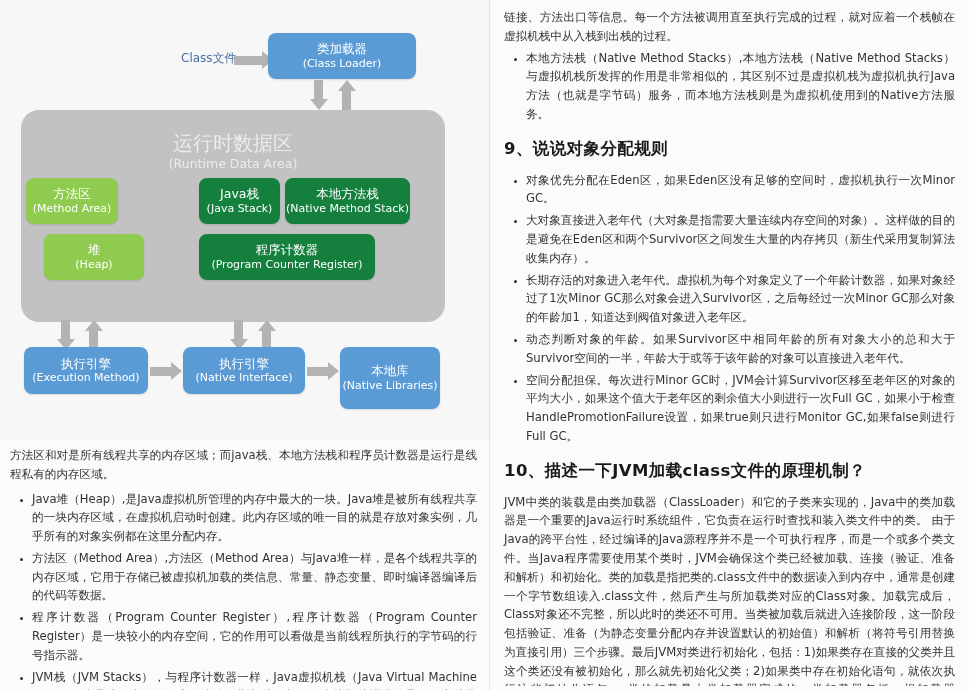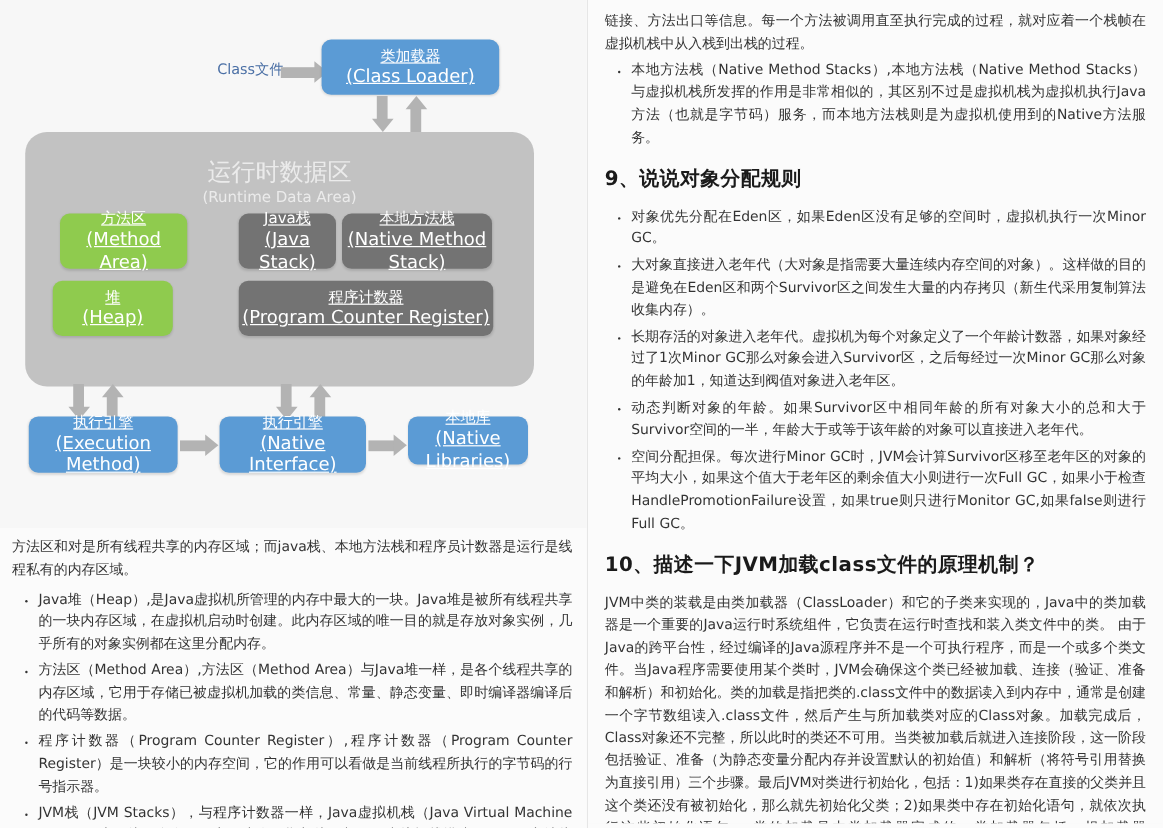--- a/index.html
+++ b/index.html
@@ -47,27 +47,26 @@
     position: absolute;
     border-radius: 8px;
     color: #ffffff;
     text-align: center;
     display: flex;
     flex-direction: column;
     justify-content: center;
     align-items: center;
     line-height: 1.25;
     box-shadow: 0 1px 2px rgba(0,0,0,.12);
-    text-decoration: underline;
   }
   .dbox .cn { font-size: 12.5px; }
-  .dbox .en { font-size: 15px; }
+  .dbox .en { font-size: 11px; }
   .blue { background: #5b9bd5; }
   .green { background: #8fcb4e; }
-  .orange { background: #737373; }
+  .orange { background: #15803d; }
 
   #rda {
     position: absolute;
     left: 21px; top: 110px;
     width: 424px; height: 212px;
     background: #c2c2c2;
     border-radius: 18px;
   }
   #rda-title {
     position: absolute;
@@ -161,41 +160,41 @@
         <div class="ar-shaft" style="left:4px; top:10px; width:9px; height:20px;"></div>
         <div class="ar-head head-up" style="left:0; top:0;"></div>
       </div>
 
       <div id="rda">
         <div id="rda-title">
           <span class="cn">运行时数据区</span>
           <span class="en">(Runtime Data Area)</span>
         </div>
 
-        <div class="dbox green" style="left:29px; top:68px; width:106px; height:46px;">
+        <div class="dbox green" style="left:5px; top:68px; width:92px; height:46px;">
           <span class="cn">方法区</span>
           <span class="en">(Method Area)</span>
         </div>
 
         <div class="dbox green" style="left:23px; top:124px; width:100px; height:46px;">
           <span class="cn">堆</span>
           <span class="en">(Heap)</span>
         </div>
 
         <div class="dbox orange" style="left:178px; top:68px; width:81px; height:46px;">
           <span class="cn">Java栈</span>
           <span class="en">(Java Stack)</span>
         </div>
 
         <div class="dbox orange" style="left:264px; top:68px; width:125px; height:46px;">
           <span class="cn">本地方法栈</span>
           <span class="en">(Native Method Stack)</span>
         </div>
 
-        <div class="dbox orange" style="left:178px; top:124px; width:212px; height:46px;text-align:right;">
+        <div class="dbox orange" style="left:178px; top:124px; width:176px; height:46px;text-align:right;">
           <span class="cn">程序计数器</span>
           <span class="en">(Program Counter Register)</span>
         </div>
       </div>
 
       <div class="arrow" style="left:57px; top:320px; width:18px; height:30px;">
         <div class="ar-shaft" style="left:4px; top:0; width:9px; height:20px;"></div>
         <div class="ar-head head-down" style="left:0; top:19px;"></div>
       </div>
       <div class="arrow" style="left:85px; top:320px; width:18px; height:30px;">
@@ -224,21 +223,21 @@
       <div class="dbox blue" style="left:183px; top:347px; width:122px; height:47px;">
         <span class="cn">执行引擎</span>
         <span class="en">(Native Interface)</span>
       </div>
 
       <div class="arrow" style="left:307px; top:362px; width:33px; height:18px;">
         <div class="ar-shaft" style="left:0; top:5px; width:22px; height:9px;"></div>
         <div class="ar-head head-right" style="left:21px; top:0;"></div>
       </div>
 
-      <div class="dbox blue" style="left:340px; top:347px; width:100px; height:40px;">
+      <div class="dbox blue" style="left:340px; top:347px; width:100px; height:62px;">
         <span class="cn">本地库</span>
         <span class="en">(Native Libraries)</span>
       </div>
 
 
     </div>
 
     <div id="left-prose" class="prose">
       <p>方法区和对是所有线程共享的内存区域；而java栈、本地方法栈和程序员计数器是运行是线程私有的内存区域。</p>
       <ul>

